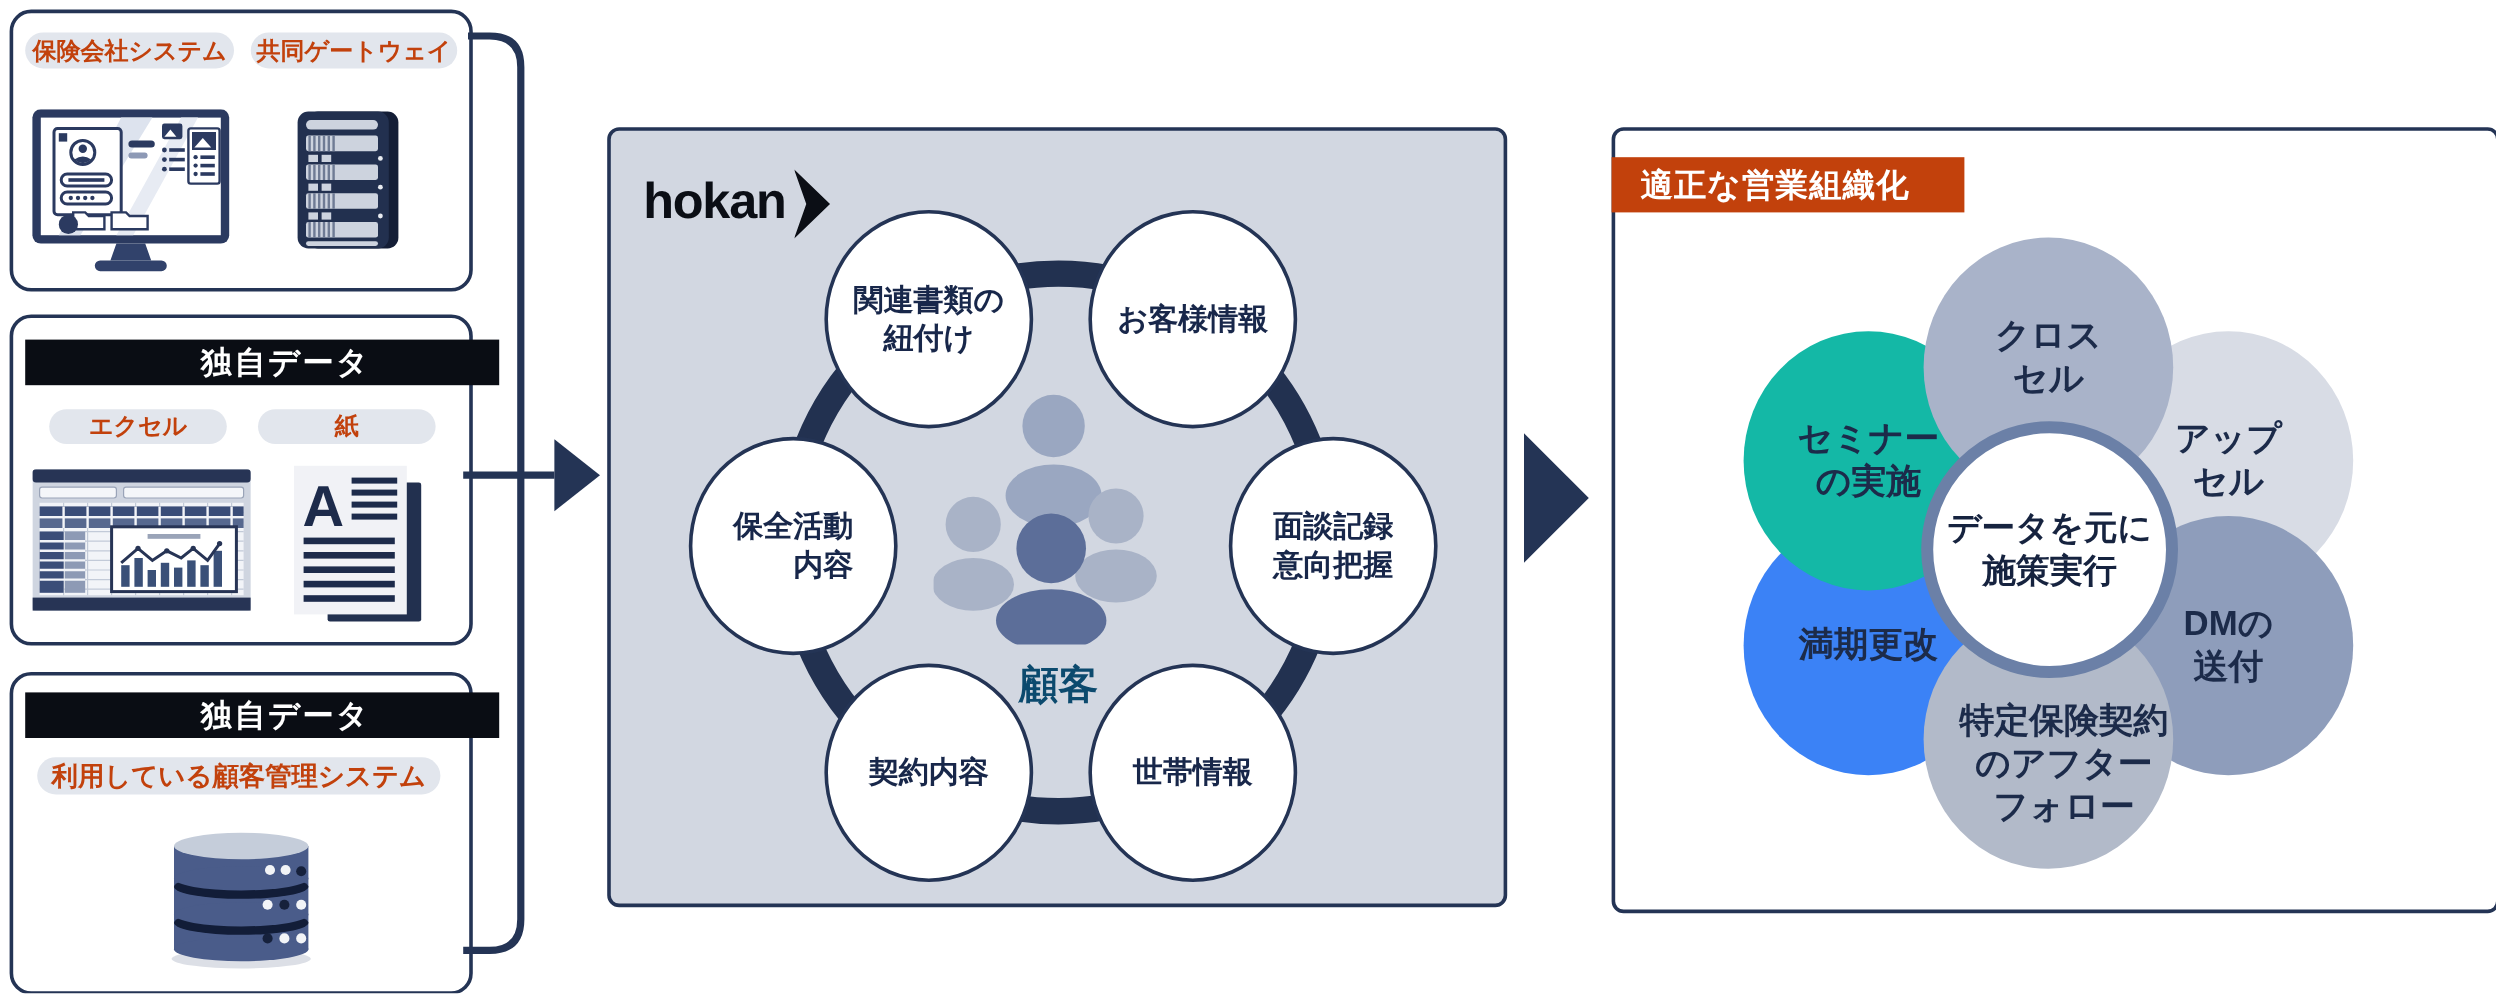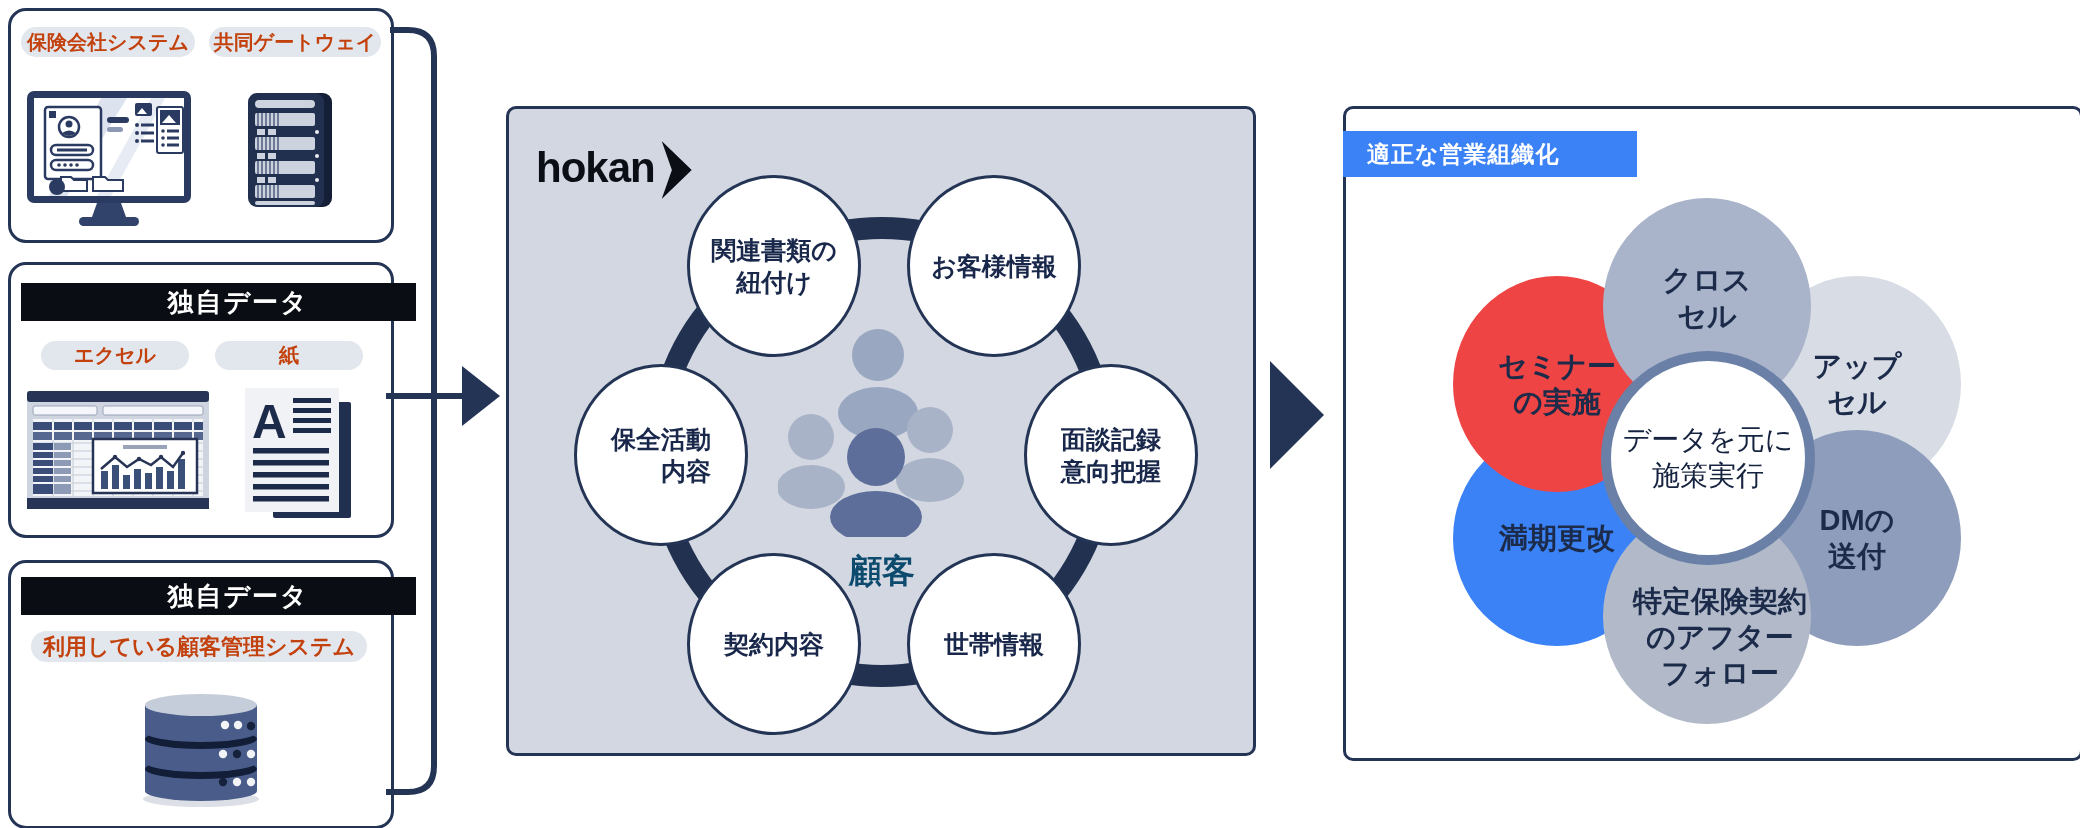--- a/index.html
+++ b/index.html
@@ -38,38 +38,38 @@
   #node-4{left:178px;top:444px;} #node-5{left:65px;top:255px;text-align:right;}
   #hub-people{position:absolute;left:269px;top:216px;z-index:1;}
   #hub-label{position:absolute;left:303px;top:440px;width:140px;text-align:center;
              font-size:33px;font-weight:bold;color:#0c4a6e;z-index:2;}
 
   
 
   
   #right-panel{position:absolute;left:1343px;top:106px;width:734px;height:649px;background:#fff;
                border:3.5px solid #243455;border-radius:10px;}
-  #right-header{position:absolute;left:-3px;top:22px;width:294px;height:46px;background:#3b82f6;
-                display:flex;align-items:center;color:#fff;font-weight:bold;font-size:23px;
+  #right-header{position:absolute;left:-3px;top:22px;width:294px;height:46px;background:#c2410c;
+                display:flex;align-items:center;color:#fff;font-weight:bold;font-size:27px;
                 letter-spacing:1px;padding-left:24px;box-sizing:border-box;}
   .petal{position:absolute;width:208px;height:216px;border-radius:50%;display:flex;align-items:center;
          justify-content:center;text-align:center;}
   .petal-label{font-size:29px;font-weight:bold;color:#1c2b4a;line-height:1.25;}
   #petal-top{left:257px;top:89px;z-index:3;}
   #petal-tr{left:407px;top:167px;z-index:1;}
   #petal-br{left:407px;top:321px;z-index:3;}
   #petal-bottom{left:257px;top:399px;z-index:4;}
   #petal-bl{left:107px;top:321px;z-index:1;}
   #petal-tl{left:107px;top:167px;z-index:2;}
   #petal-top .petal-label{margin-top:-16px;}
   #petal-bottom .petal-label{margin-top:42px;margin-left:26px;}
   #flower-center{position:absolute;left:255px;top:242px;width:214px;height:214px;background:#fff;
                  border:10px solid #6b80a7;border-radius:50%;box-sizing:border-box;z-index:5;
                  display:flex;align-items:center;justify-content:center;text-align:center;
-                 font-size:28px;font-weight:normal;color:#16233f;line-height:1.3;
+                 font-size:28px;font-weight:bold;color:#16233f;line-height:1.3;
                  box-shadow:inset 0 0 0 4px rgba(255,255,255,.45);}
 </style>
 </head>
 <body>
 
 <div class="stage">
 
   <div class="lbox" id="box-systems">
     <div class="pill" style="left:10px;top:16px;width:174px;height:30px;">保険会社システム</div>
     <div class="pill" style="left:198px;top:16px;width:172px;height:30px;">共同ゲートウェイ</div>
@@ -354,21 +354,21 @@
 送付</span>
     </div>
     <div class="petal" id="petal-bottom" style="background: rgb(178, 186, 201);">
       <span class="petal-label pre">特定保険契約
 のアフター
 フォロー</span>
     </div>
     <div class="petal" id="petal-bl" style="background: #3b82f6;">
       <span class="petal-label pre">満期更改</span>
     </div>
-    <div class="petal" id="petal-tl" style="background: #ef4444;">
+    <div class="petal" id="petal-tl" style="background: #14b8a6;">
       <span class="petal-label pre">セミナー
 の実施</span>
     </div>
 
     <div id="flower-center" class="pre">データを元に
 施策実行</div>
   </div>
 
 </div>
 

